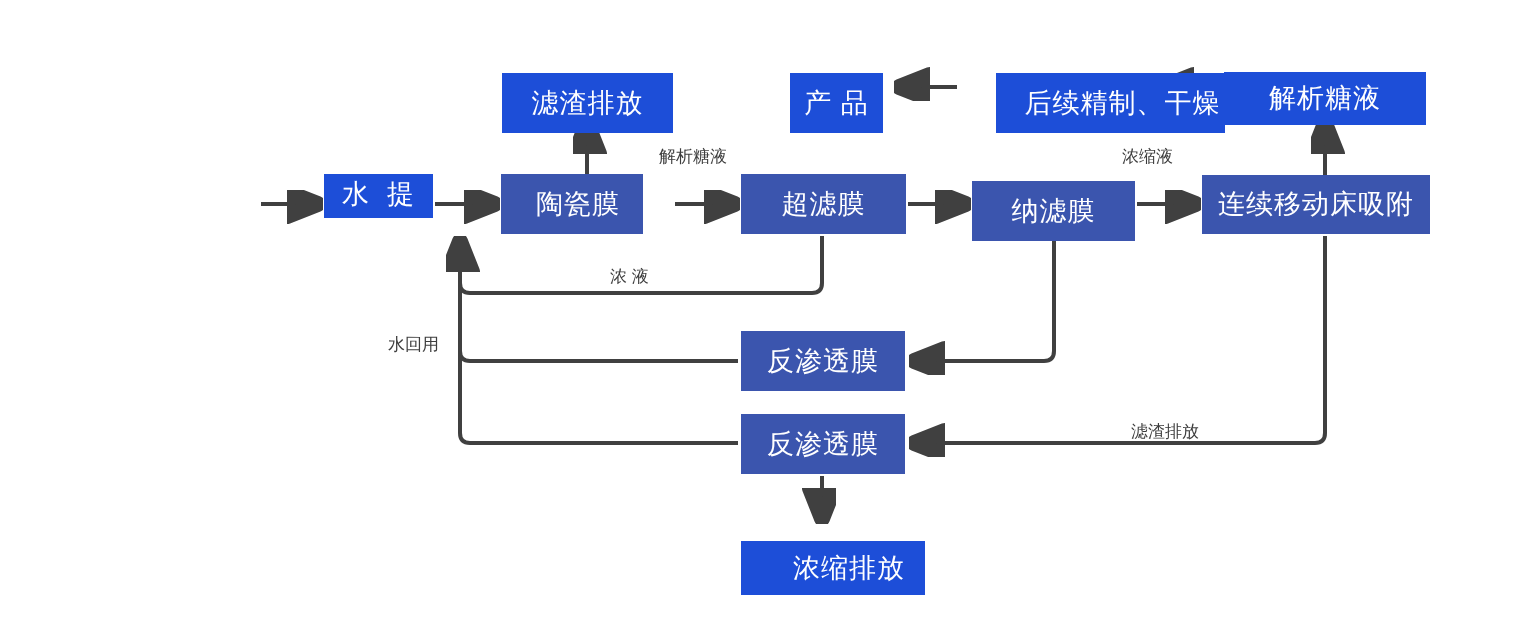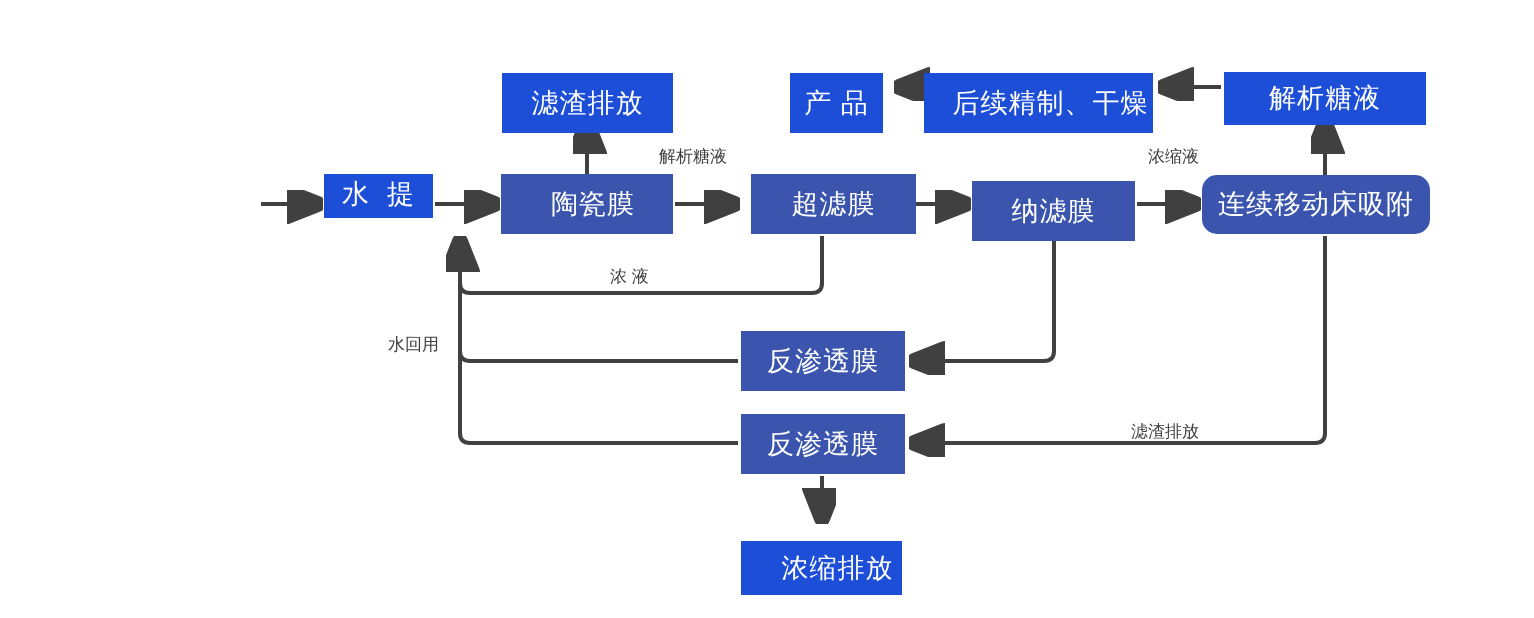--- a/index.html
+++ b/index.html
@@ -96,45 +96,45 @@
     <path d="M1325,236 L1325,433 Q1325,443 1315,443 L916,443" marker-end="url(#arrowhead)"></path>
 
     <path d="M738,443 L470,443 Q460,443 460,433 L460,243"></path>
 
     <line x1="822" y1="476" x2="822" y2="517" marker-end="url(#arrowhead)"></line>
   </svg>
 
 
   <div class="node light" style="left:324px;top:158px;width:109px;height:44px;font-family:Liberation Mono, monospace;">水 提</div>
 
-  <div class="node dark" style="left:501px;top:174px;width:172px;height:60px;padding-left:12px;">陶瓷膜</div>
+  <div class="node dark" style="left:501px;top:174px;width:142px;height:60px;padding-left:12px;">陶瓷膜</div>
 
   <div class="node light" style="left:502px;top:57px;width:171px;height:60px;">滤渣排放</div>
 
-  <div class="node dark" style="left:741px;top:174px;width:165px;height:60px;margin-left:10px;">超滤膜</div>
+  <div class="node dark" style="left:741px;top:174px;width:165px;height:60px;">超滤膜</div>
 
   <div class="node dark" style="left:972px;top:174px;width:163px;height:60px;margin-top:7px;">纳滤膜</div>
 
-  <div class="node dark" style="left:1202px;top:175px;width:228px;height:59px;border-radius:15px;">连续移动床吸附</div>
+  <div class="node dark" style="left:1202px;top:175px;width:228px;height:59px;">连续移动床吸附</div>
 
   <div class="node light" style="left:1224px;top:56px;width:202px;height:53px;">解析糖液</div>
 
-  <div class="node light" style="left:924px;top:57px;width:229px;height:60px;padding-left:24px;">后续精制、干燥</div>
+  <div class="node light" style="left:996px;top:57px;width:229px;height:60px;padding-left:24px;">后续精制、干燥</div>
 
   <div class="node light" style="left:790px;top:57px;width:93px;height:60px;">产 品</div>
 
   <div class="node dark" style="left:741px;top:331px;width:164px;height:60px;">反渗透膜</div>
 
   <div class="node dark" style="left:741px;top:414px;width:164px;height:60px;">反渗透膜</div>
 
-  <div class="node light" style="left:741px;top:525px;width:161px;height:54px;padding-left:32px;">浓缩排放</div>
+  <div class="node light" style="left:741px;top:525px;width:184px;height:54px;padding-left:32px;">浓缩排放</div>
 
   <div class="edge-label" style="left:659px;top:148px;">解析糖液</div>
 
-  <div class="edge-label" style="left:1148px;top:148px;">浓缩液</div>
+  <div class="edge-label" style="left:1122px;top:148px;">浓缩液</div>
 
   <div class="edge-label" style="left:610px;top:268px;">浓 液</div>
 
   <div class="edge-label" style="left:388px;top:336px;">水回用</div>
 
   <div class="edge-label" style="left:1131px;top:423px;">滤渣排放</div>
 
 </div>
 
 </body></html>

